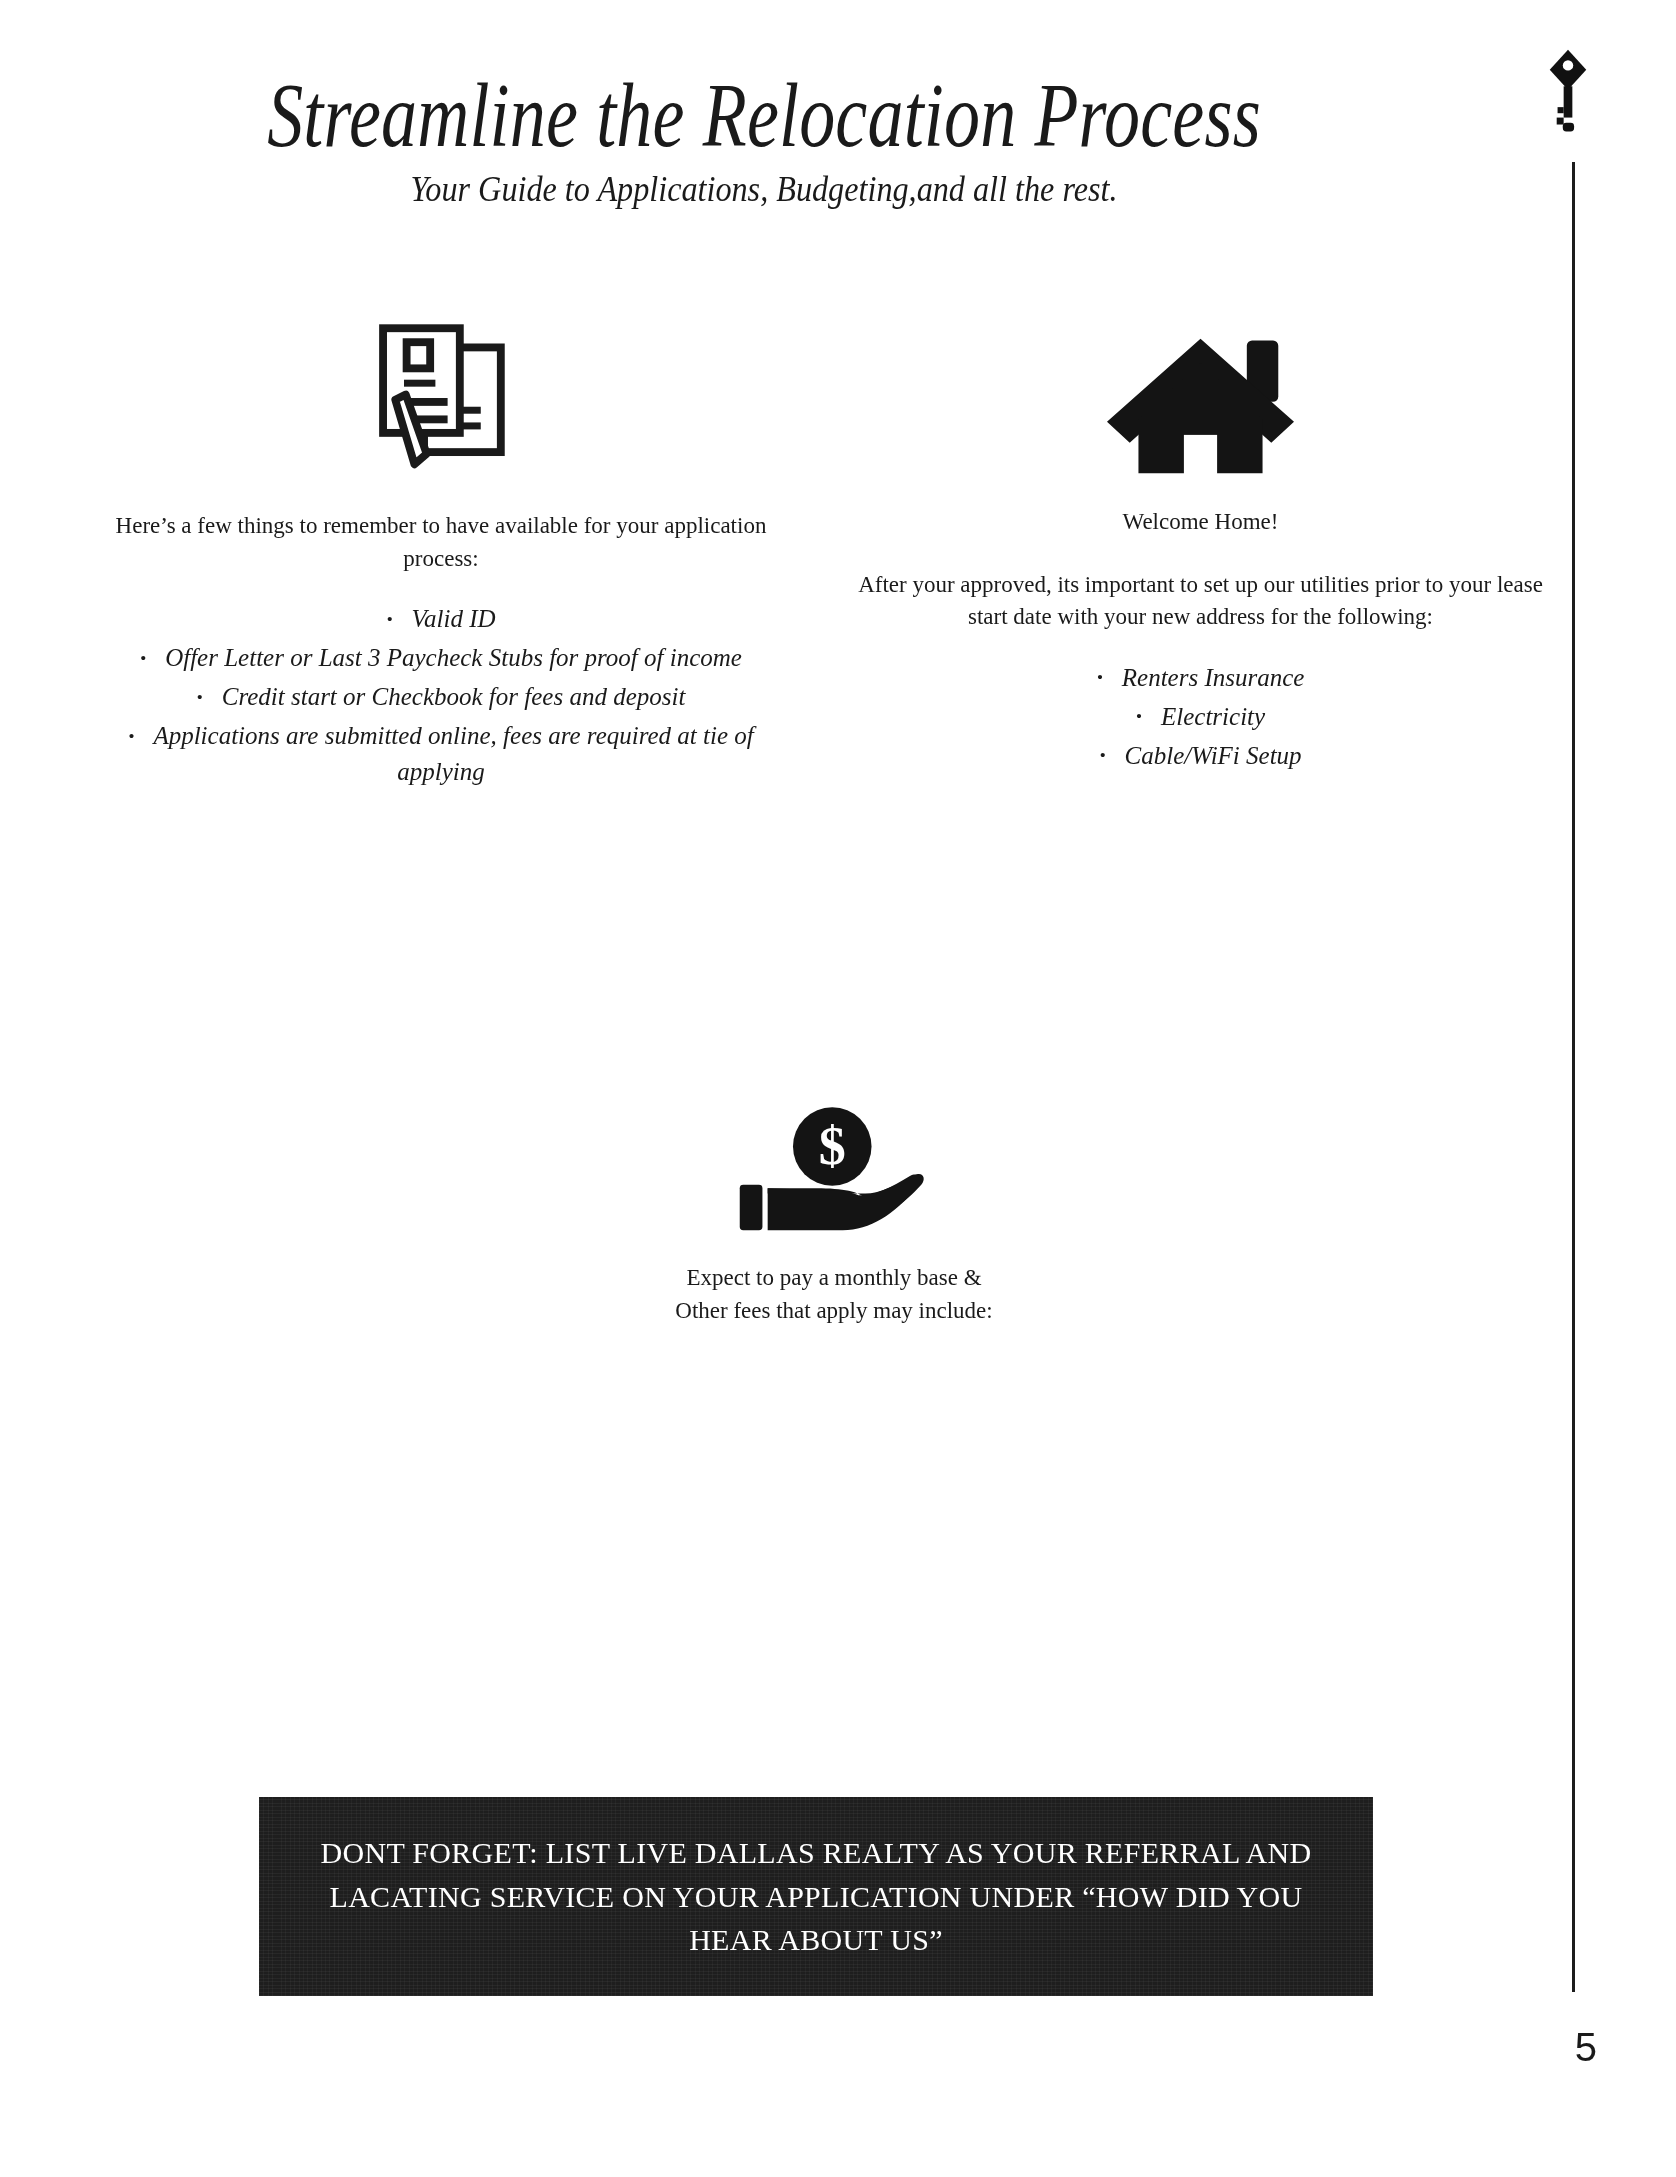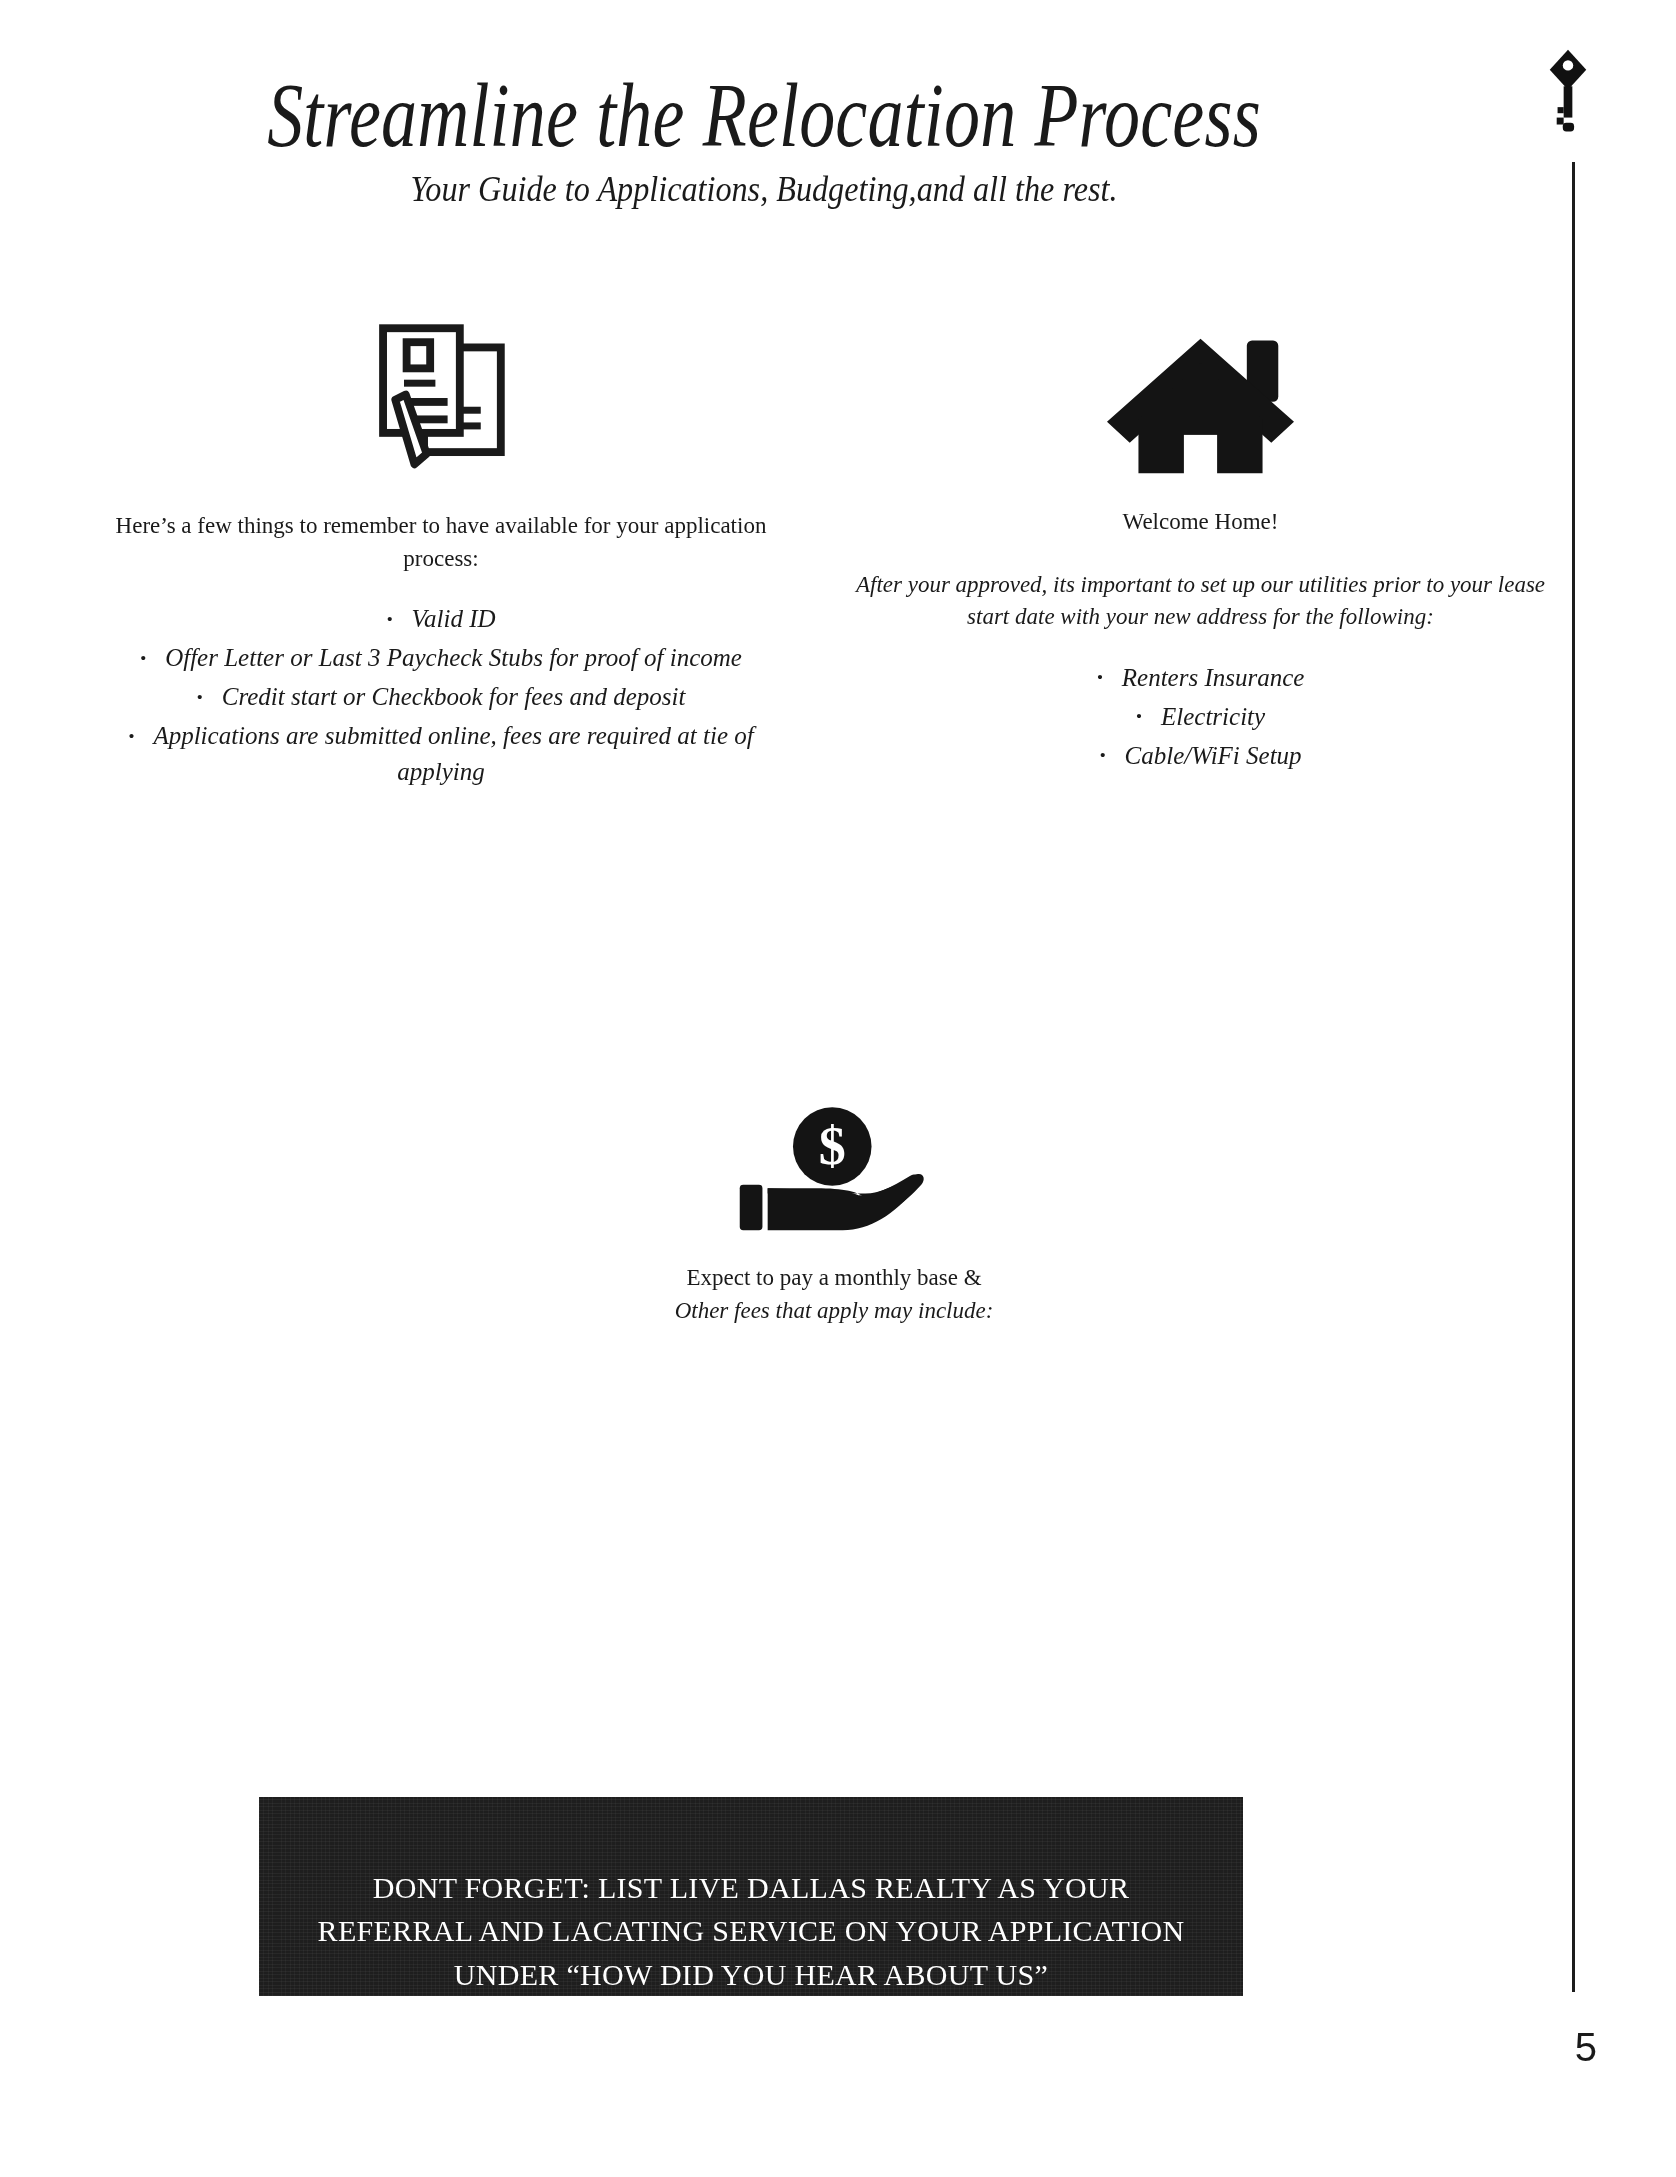--- a/index.html
+++ b/index.html
@@ -83,21 +83,21 @@
     margin: 0 auto 26px auto;
     text-align: center;
   }
 
   .para {
     font-size: 23px;
     line-height: 1.42;
     margin: 0;
     color: #1a1a1a;
   }
-  .para + .para { margin-top: 30px; font-style: italic; }
+  .para + .para { margin-top: 30px; }
 
   .bullets {
     list-style: none;
     margin: 26px 0 0 0;
     padding: 0;
     font-size: 25px;
     line-height: 1.42;
   }
   .bullets li {
     position: relative;
@@ -109,28 +109,28 @@
     font-size: 17.5px;
     vertical-align: 2.6px;
     margin-right: 19px;
   }
 
   
   .banner {
     position: absolute;
     left: 259px;
     top: 1797px;
-    width: 984px;
+    width: 1114px;
     height: 199px;
     background: #1e1e1e;
     background-image:
       repeating-linear-gradient(0deg, rgba(255,255,255,0.045) 0px, rgba(255,255,255,0.045) 0.9px, rgba(0,0,0,0) 0.9px, rgba(0,0,0,0) 3.5px),
       repeating-linear-gradient(90deg, rgba(255,255,255,0.035) 0px, rgba(255,255,255,0.035) 0.9px, rgba(0,0,0,0) 0.9px, rgba(0,0,0,0) 4.4px);
     display: flex;
-    align-items: flex-end;
+    align-items: center;
     justify-content: center;
   }
   .banner-text {
     color: #ffffff;
     font-size: 30px;
     line-height: 1.45;
     letter-spacing: 0.3px;
     text-align: center;
     padding: 0 35px;
     font-family: "Liberation Serif", "DejaVu Serif", serif;

